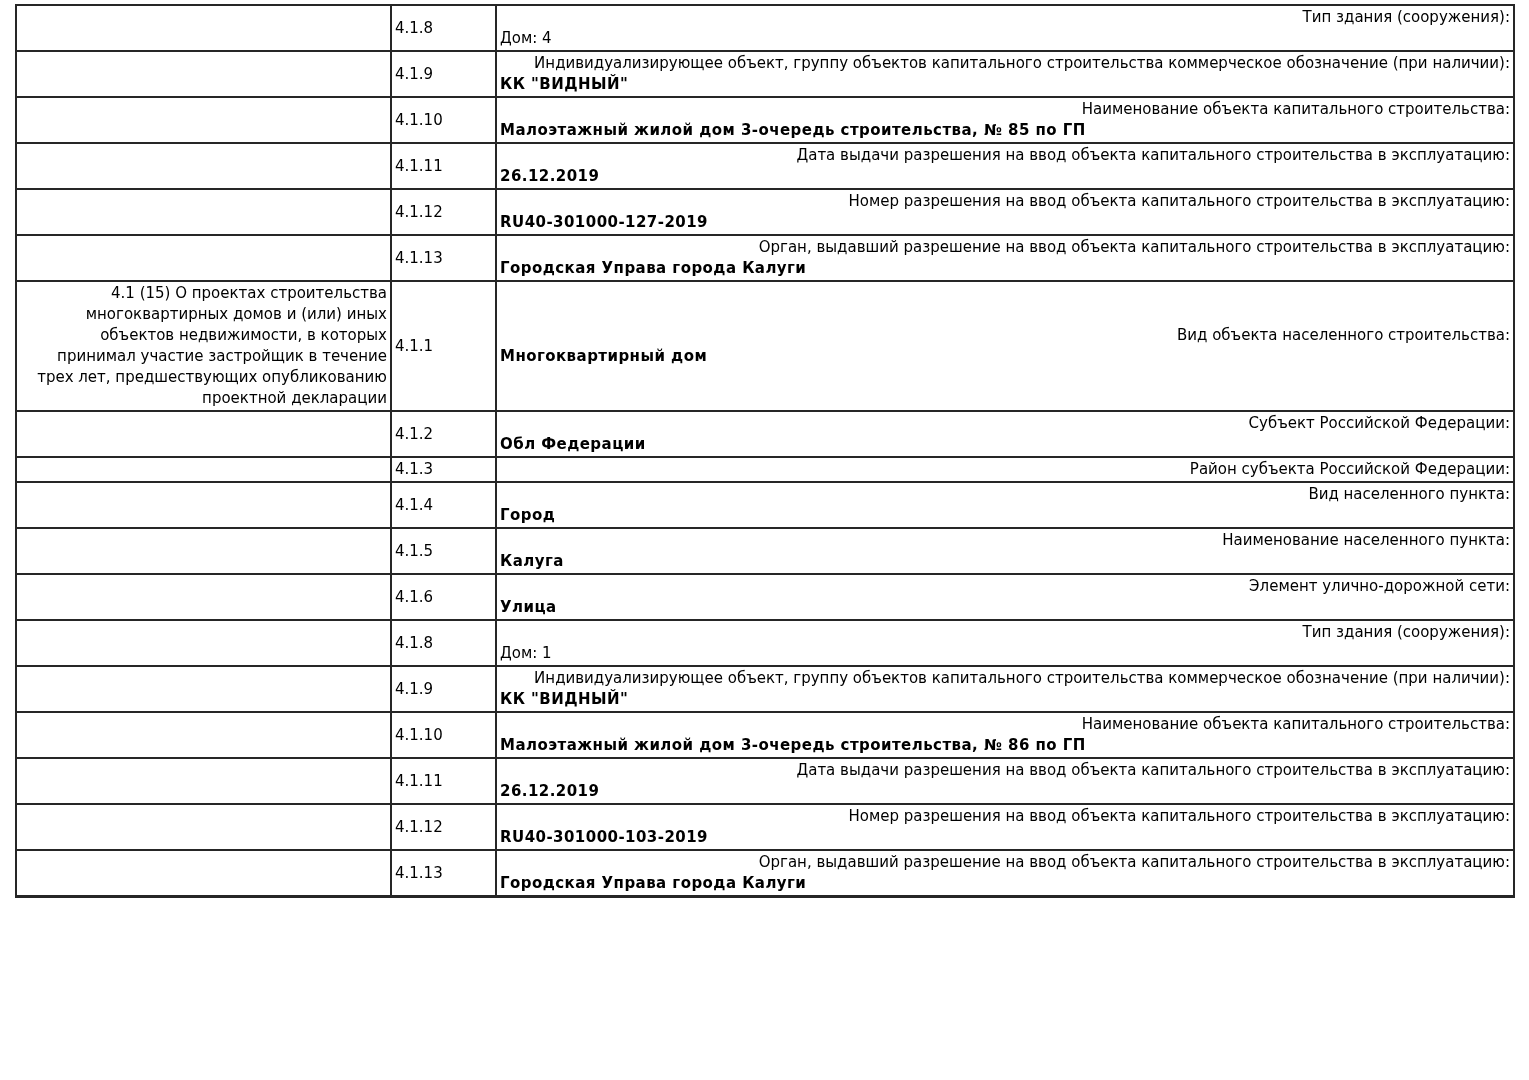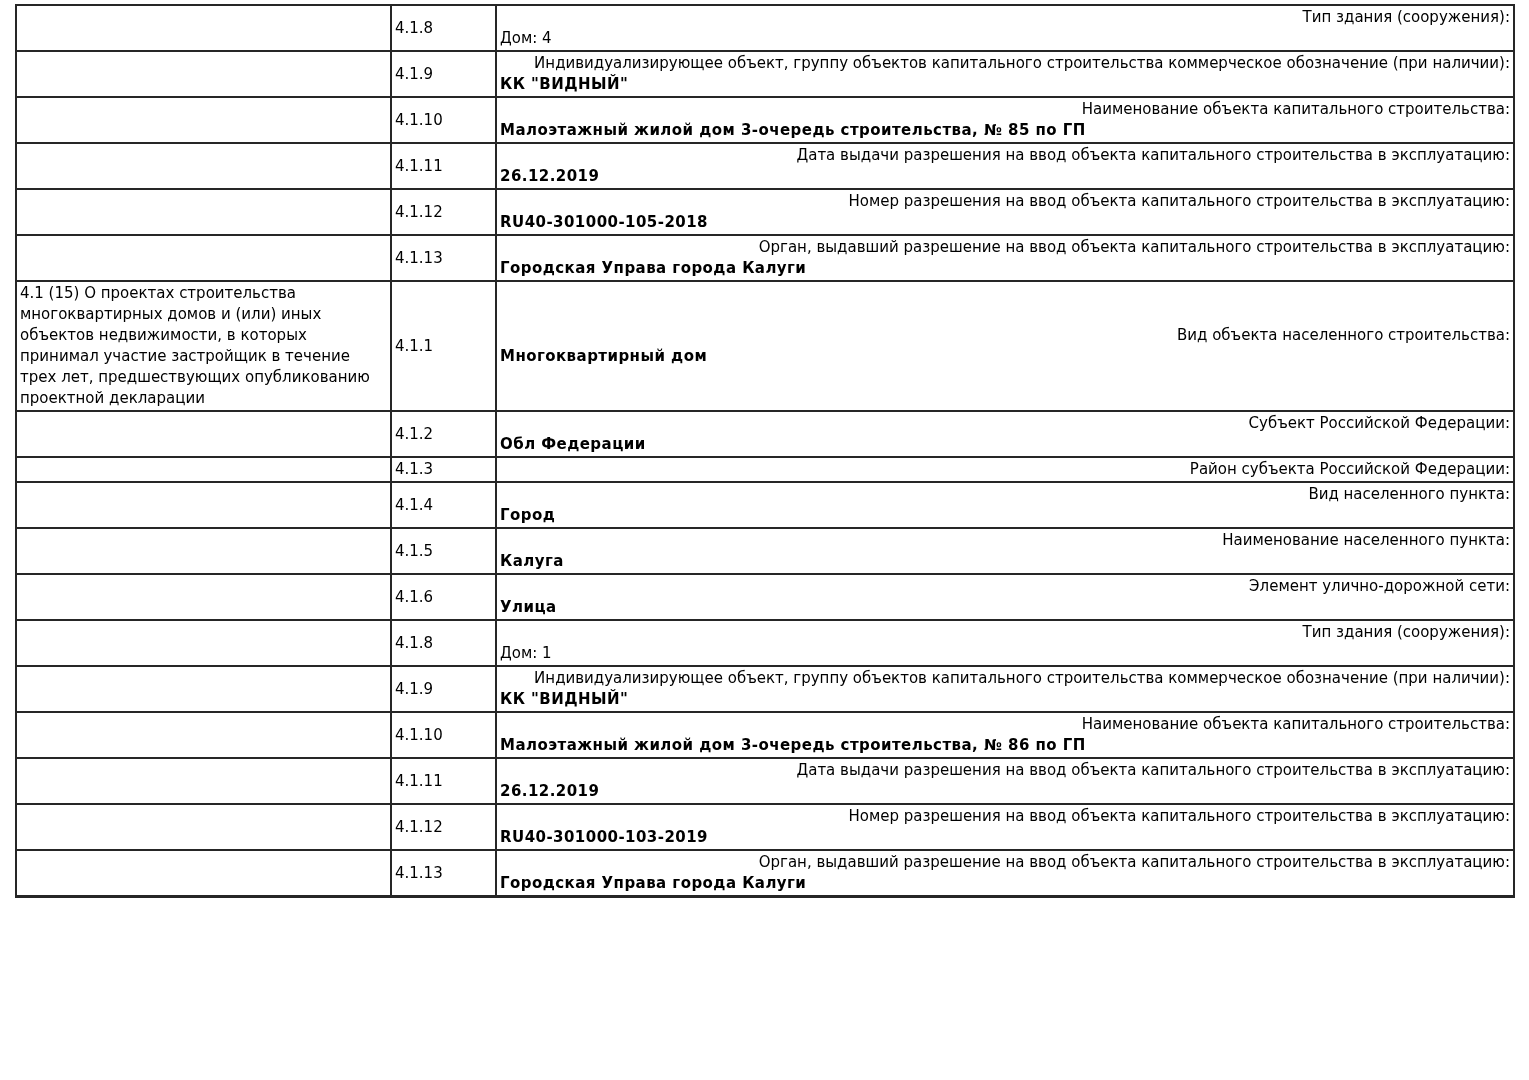--- a/index.html
+++ b/index.html
@@ -29,20 +29,21 @@
     border: 2px solid #262626;
     padding: 1px 3px;
     vertical-align: middle;
     overflow: hidden;
   }
   table.decl tr:last-child td { border-bottom-width: 3px; }
   td.section-cell {
     vertical-align: top;
     padding-top: 2px;
     word-wrap: break-word;
+    text-align: right;
   }
   td.num-cell { vertical-align: middle; }
   td.value-cell { padding-right: 62px; }
   .field-label { font-weight: normal; text-align: right; }
   .field-value { font-weight: bold; letter-spacing: 0.03em; }
   .field-value.regular { font-weight: normal; letter-spacing: 0; }
 </style>
 </head>
 <body>
 
@@ -84,21 +85,21 @@
     <td class="value-cell">
       <div class="field-label">Дата выдачи разрешения на ввод объекта капитального строительства в эксплуатацию:</div>
       <div class="field-value">26.12.2019</div>
     </td>
   </tr>
         <tr>
     <td class="section-cell"></td>
     <td class="num-cell"><span>4.1.12</span></td>
     <td class="value-cell">
       <div class="field-label">Номер разрешения на ввод объекта капитального строительства в эксплуатацию:</div>
-      <div class="field-value">RU40-301000-105-2018</div>
+      <div class="field-value">RU40-301000-127-2019</div>
     </td>
   </tr>
         <tr>
     <td class="section-cell"></td>
     <td class="num-cell"><span>4.1.13</span></td>
     <td class="value-cell">
       <div class="field-label">Орган, выдавший разрешение на ввод объекта капитального строительства в эксплуатацию:</div>
       <div class="field-value">Городская Управа города Калуги</div>
     </td>
   </tr>

